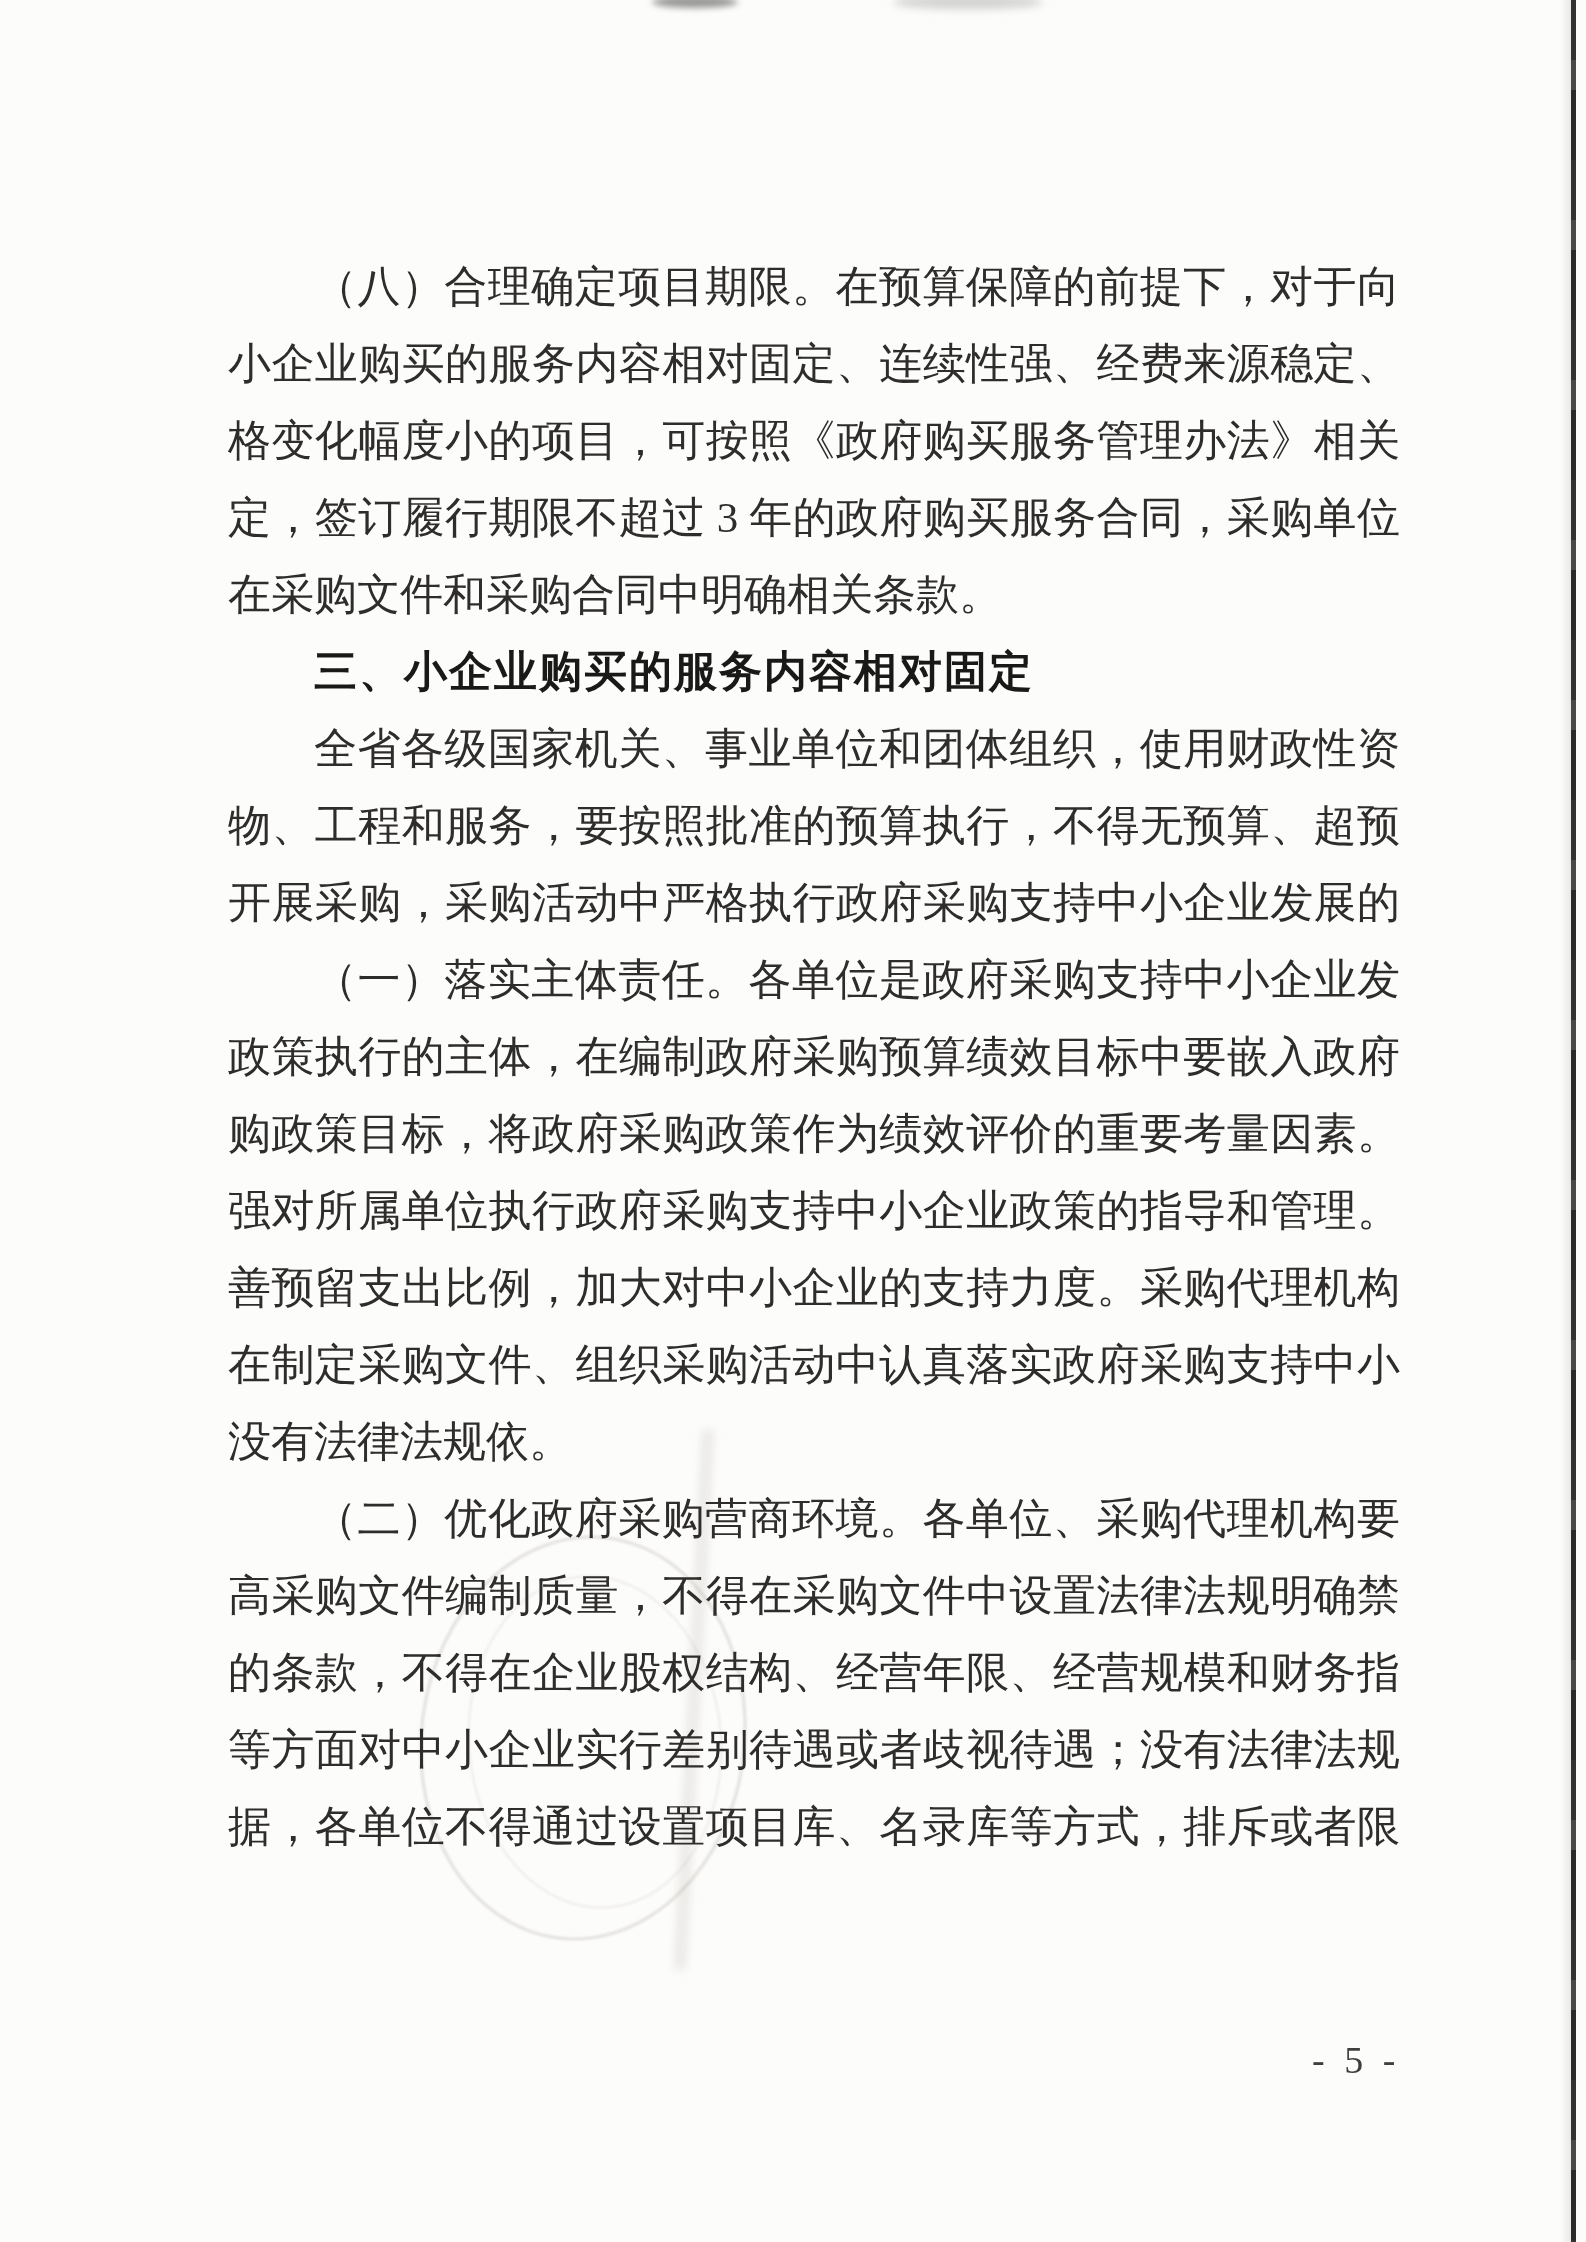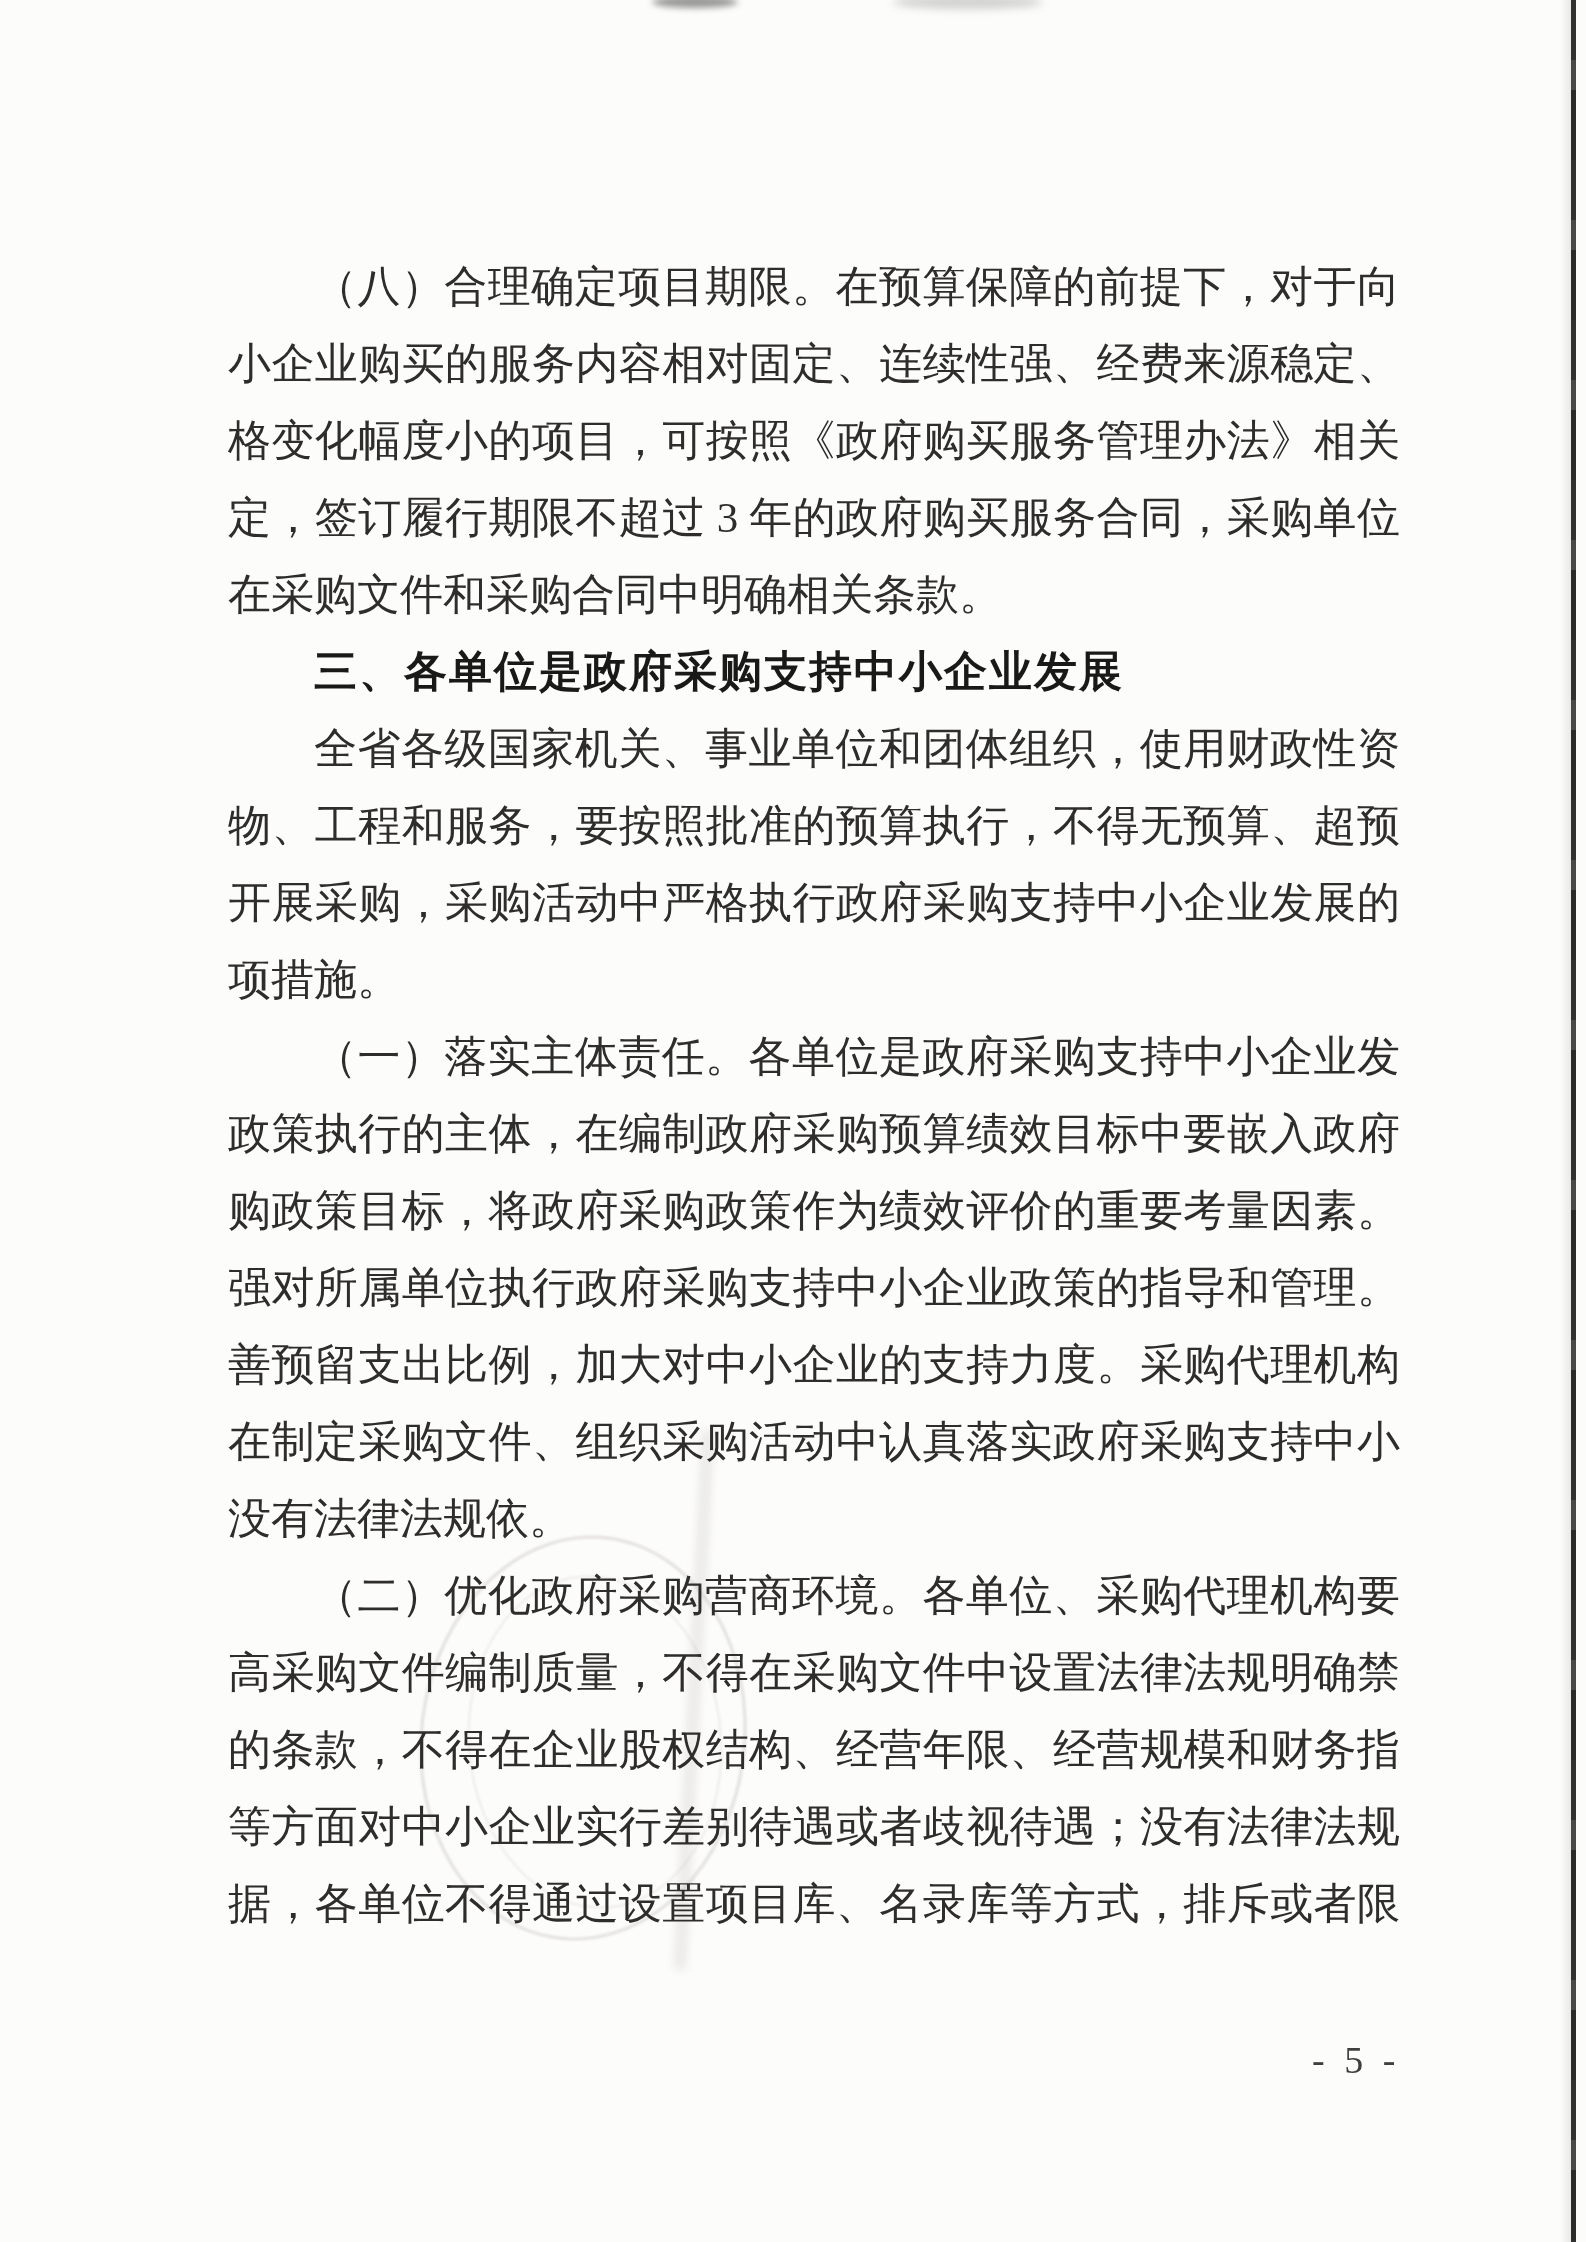--- a/index.html
+++ b/index.html
@@ -140,25 +140,24 @@
   <div class="seal-outer"></div>
   <div class="seal-inner"></div>
   <div class="crease"></div>
 
   <div class="text-block">
     <div class="line indent">（八）合理确定项目期限。在预算保障的前提下，对于向中</div>
     <div class="line">小企业购买的服务内容相对固定、连续性强、经费来源稳定、价</div>
     <div class="line">格变化幅度小的项目，可按照《政府购买服务管理办法》相关规</div>
     <div class="line">定，签订履行期限不超过 3 年的政府购买服务合同，采购单位应</div>
     <div class="line end">在采购文件和采购合同中明确相关条款。</div>
-    <div class="line heading indent">三、各单位是政府采购支持中小企业发展</div>
+    <div class="line heading indent">三、小企业购买的服务内容相对固定</div>
     <div class="line indent">全省各级国家机关、事业单位和团体组织，使用财政性资金</div>
     <div class="line">物、工程和服务，要按照批准的预算执行，不得无预算、超预算</div>
     <div class="line">开展采购，采购活动中严格执行政府采购支持中小企业发展的各</div>
-    <div class="line end">项措施。</div>
     <div class="line indent">（一）落实主体责任。各单位是政府采购支持中小企业发展</div>
     <div class="line">政策执行的主体，在编制政府采购预算绩效目标中要嵌入政府采</div>
     <div class="line">购政策目标，将政府采购政策作为绩效评价的重要考量因素。加</div>
     <div class="line">强对所属单位执行政府采购支持中小企业政策的指导和管理。完</div>
     <div class="line">善预留支出比例，加大对中小企业的支持力度。采购代理机构要</div>
     <div class="line">在制定采购文件、组织采购活动中认真落实政府采购支持中小企</div>
     <div class="line end">没有法律法规依。</div>
     <div class="line indent">（二）优化政府采购营商环境。各单位、采购代理机构要提</div>
     <div class="line">高采购文件编制质量，不得在采购文件中设置法律法规明确禁止</div>
     <div class="line">的条款，不得在企业股权结构、经营年限、经营规模和财务指标</div>

